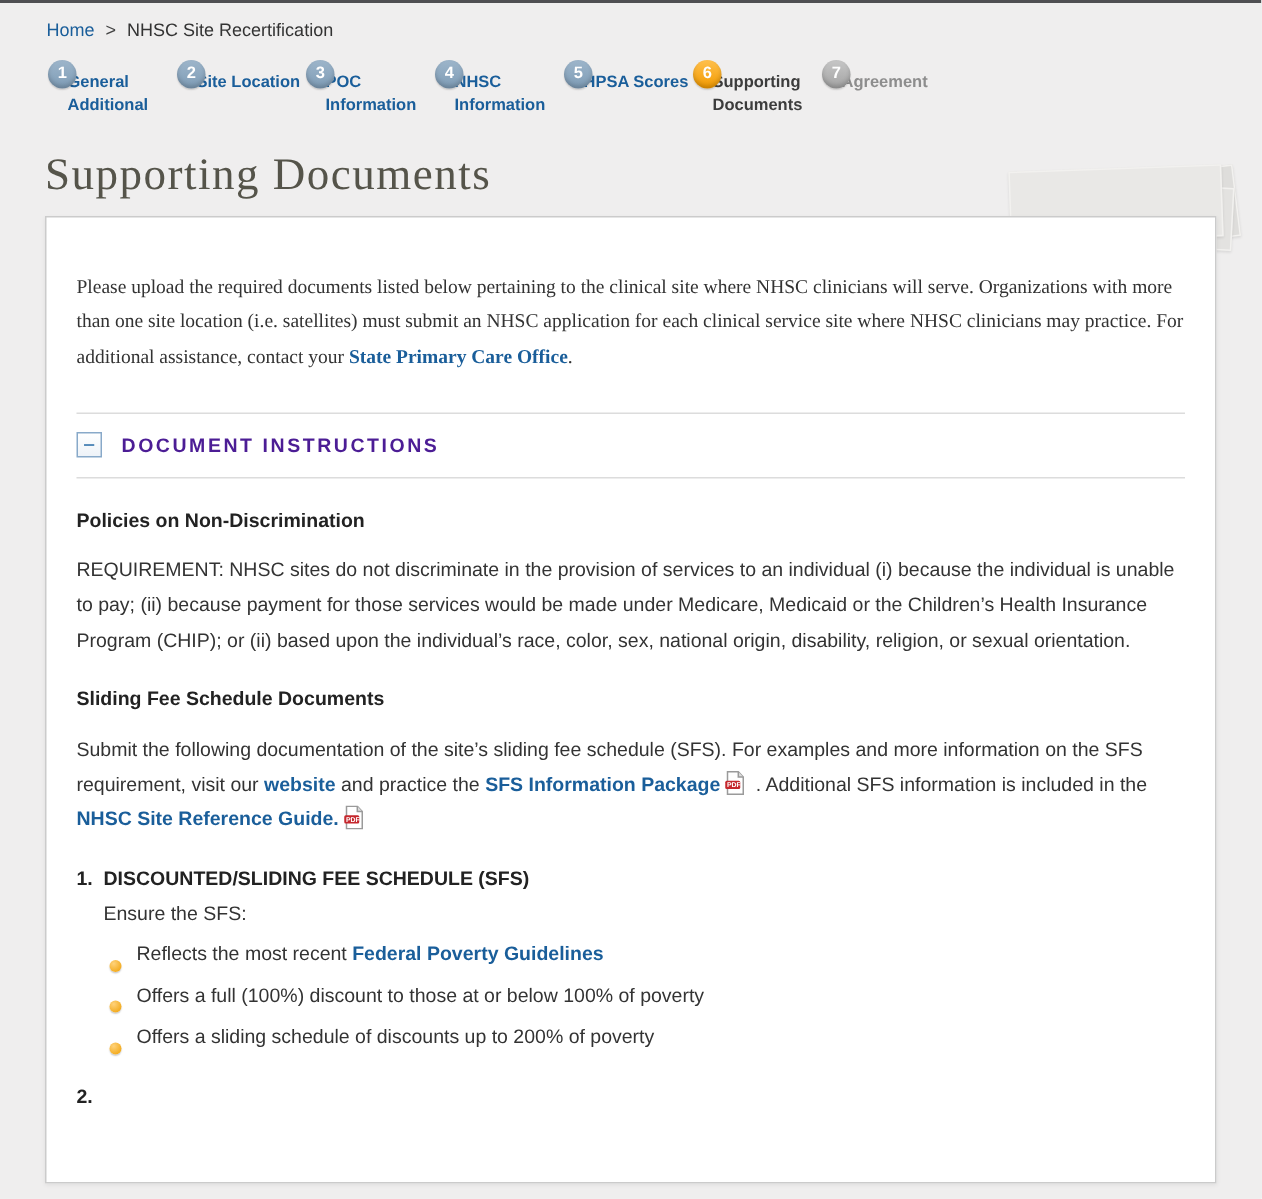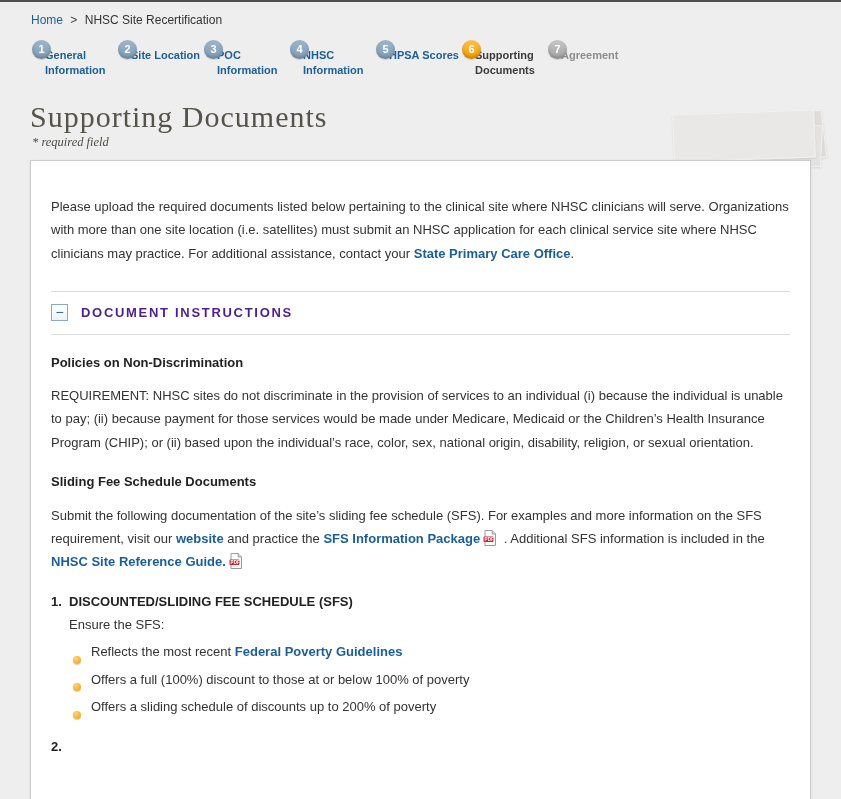--- a/index.html
+++ b/index.html
@@ -50,21 +50,21 @@
   .paper.p3 { width:128px; height:42px; right:3px; top:12px; background:#e3e2e0; transform:rotate(3deg); }
 
   
   .card {
     position:relative; z-index:2; margin:10px 30px 0; background:#fff;
     border:1px solid #cbcbcb; box-shadow:0 1px 3px rgba(0,0,0,.07);
     padding:34px 20px 30px; font-size:13px; line-height:1.8; color:#333;
   }
   .card a { color:#1a5e9a; font-weight:bold; text-decoration:none; }
   p { margin:0 0 16px; }
-  .intro { margin-bottom:26px; }
+  .intro { margin-bottom:26px;font-family:Liberation Serif, serif; }
 
   .instructions {
     display:flex; align-items:center;
     border-top:1px solid #dcdcdc; border-bottom:1px solid #dcdcdc;
     padding:9px 0; margin-bottom:8px;
   }
   .toggle {
     width:17px; height:17px; border:1px solid #88a9c9; background:linear-gradient(#ffffff,#eef3f8);
     color:#2a6da8; font-size:14px; line-height:14px; text-align:center; cursor:pointer; flex:0 0 auto;
   }
@@ -94,21 +94,21 @@
 
   <div class="breadcrumb">
     <a href="#">Home</a>
     <span class="sep">&gt;</span>
     <span>NHSC Site Recertification</span>
   </div>
 
   <div class="steps">
     <div class="step step--done">
       <span class="step-circle">1</span>
-      <div class="step-label">General Information</div>
+      <div class="step-label">General Additional</div>
     </div>
     <div class="step step--done">
       <span class="step-circle">2</span>
       <div class="step-label">Site Location</div>
     </div>
     <div class="step step--done">
       <span class="step-circle">3</span>
       <div class="step-label">POC Information</div>
     </div>
     <div class="step step--done">
@@ -123,21 +123,20 @@
       <span class="step-circle">6</span>
       <div class="step-label">Supporting Documents</div>
     </div>
     <div class="step step--future">
       <span class="step-circle">7</span>
       <div class="step-label">Agreement</div>
     </div>
   </div>
 
   <h1 class="page-title">Supporting Documents</h1>
-  <div class="required-note">* required field</div>
 
   <div class="papers">
     <div class="paper p1"></div>
     <div class="paper p3"></div>
     <div class="paper p2"></div>
   </div>
 
   <div class="card">
 
     <p class="intro">

